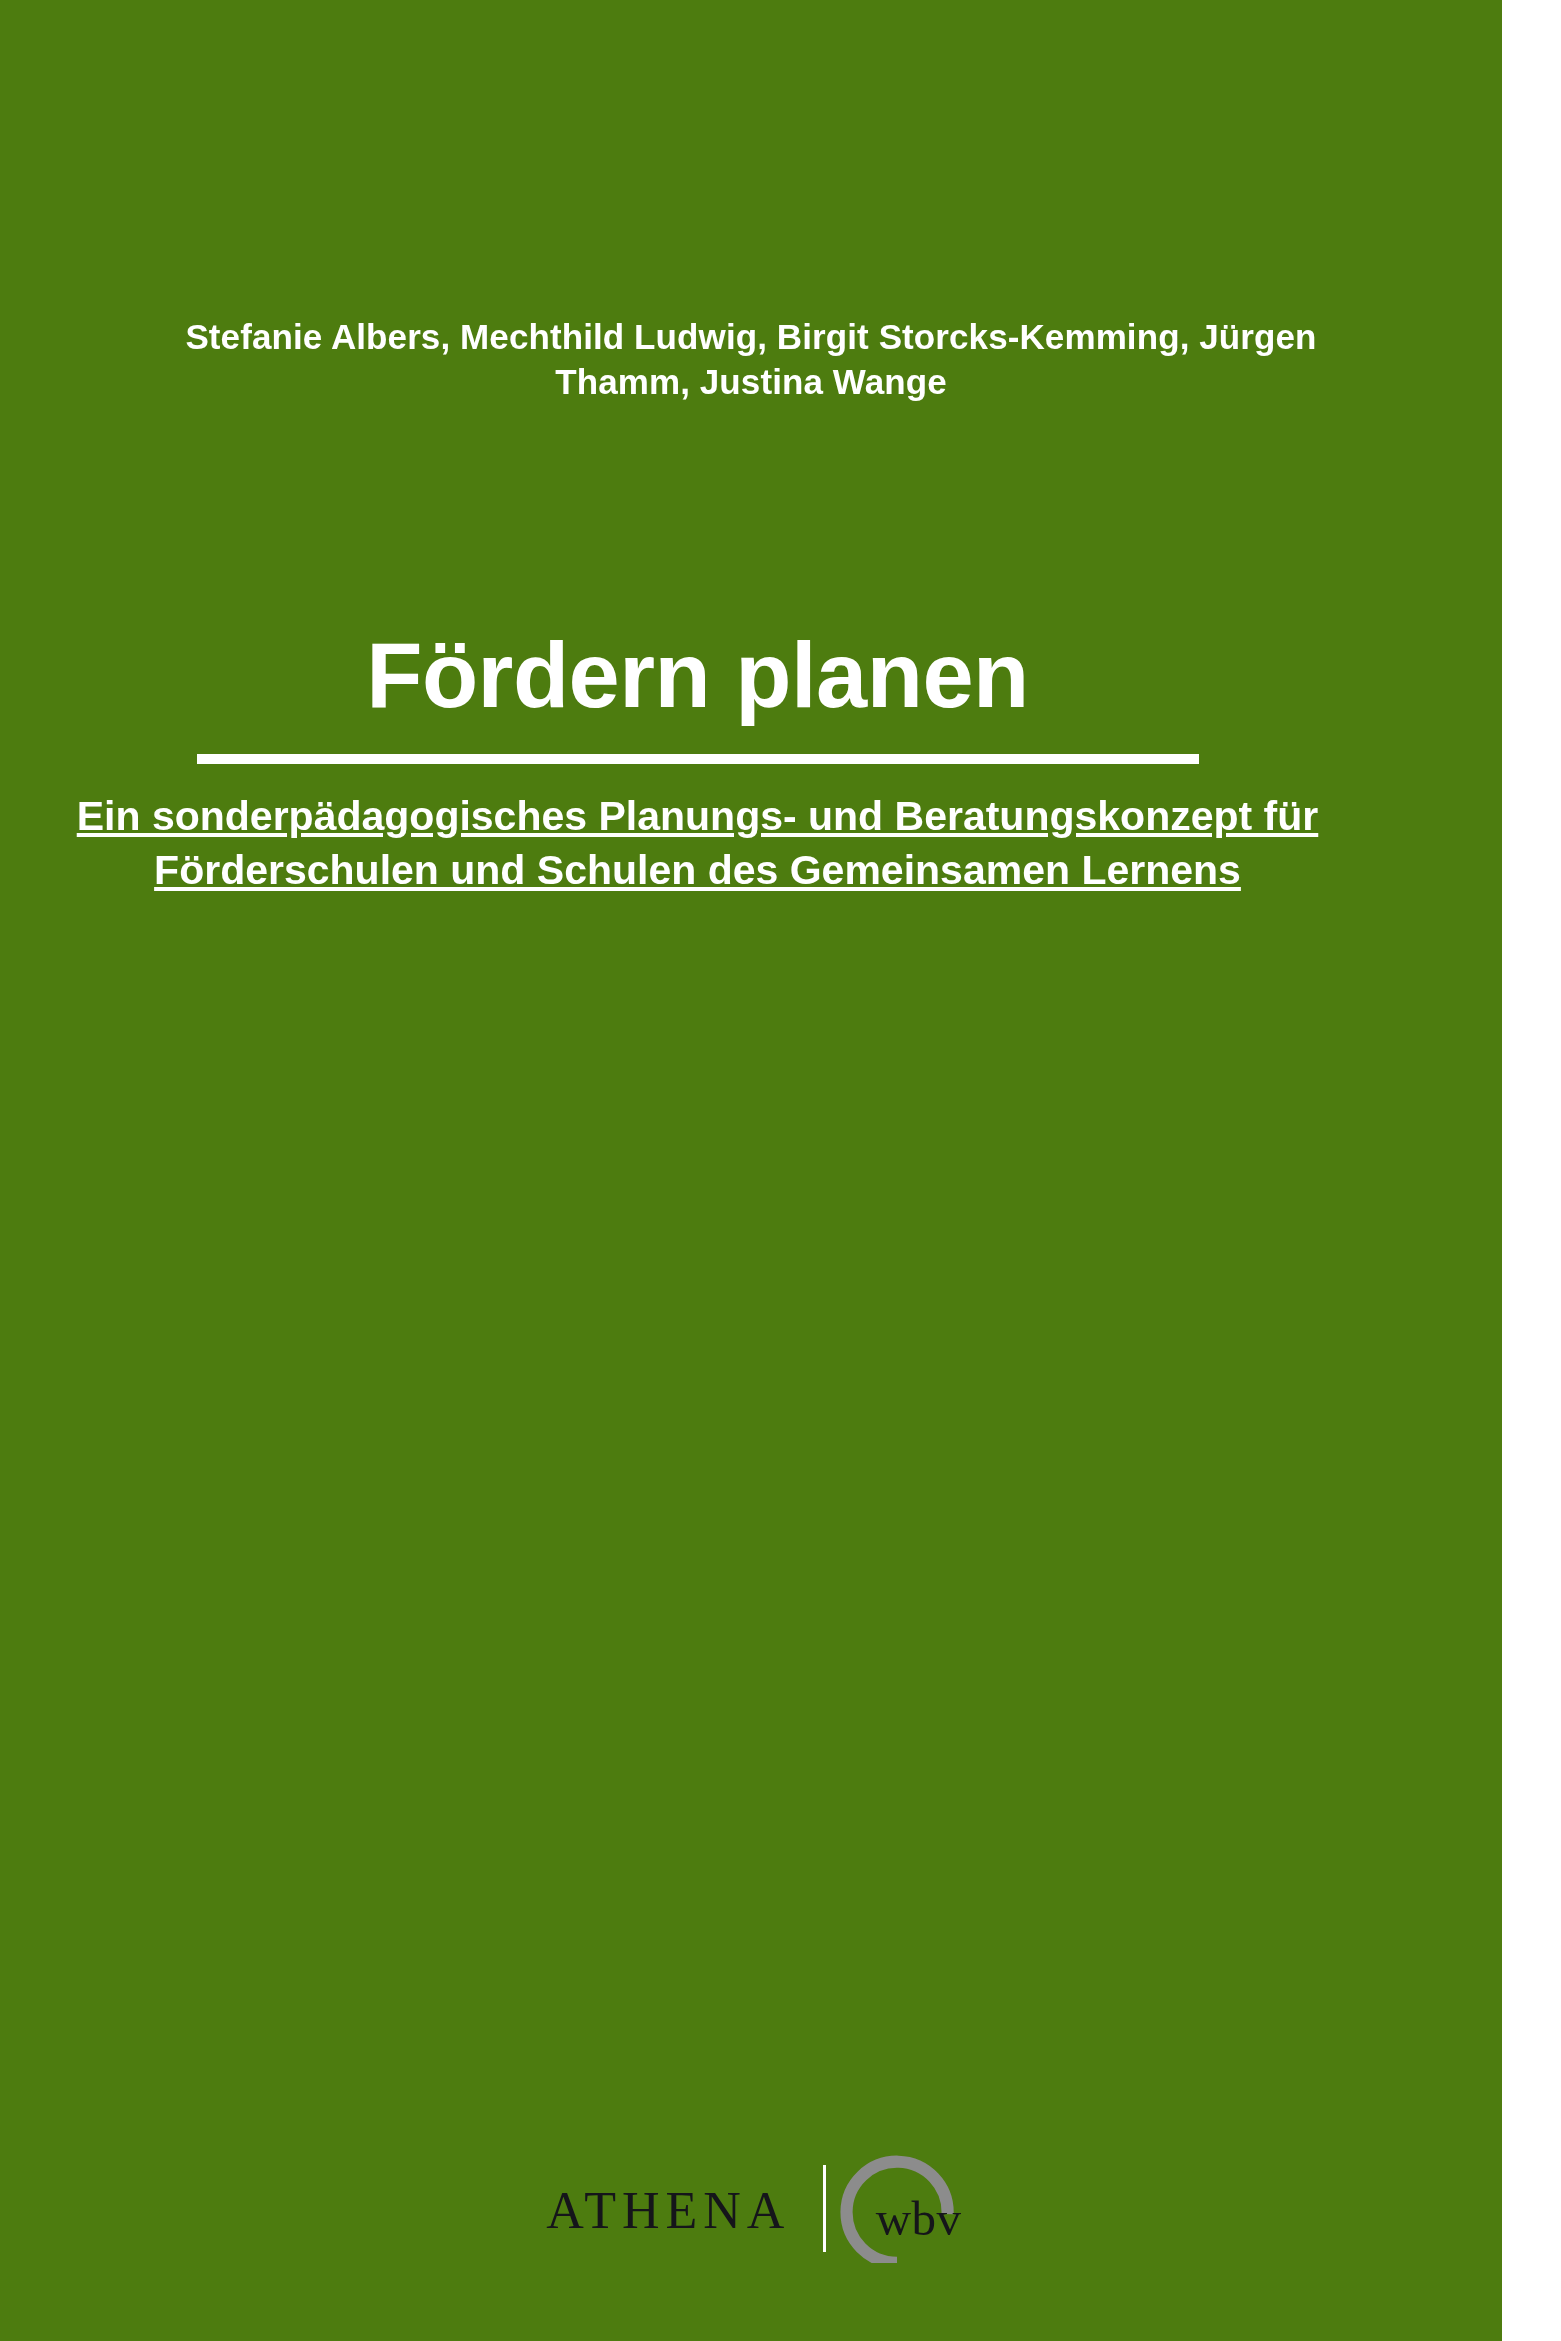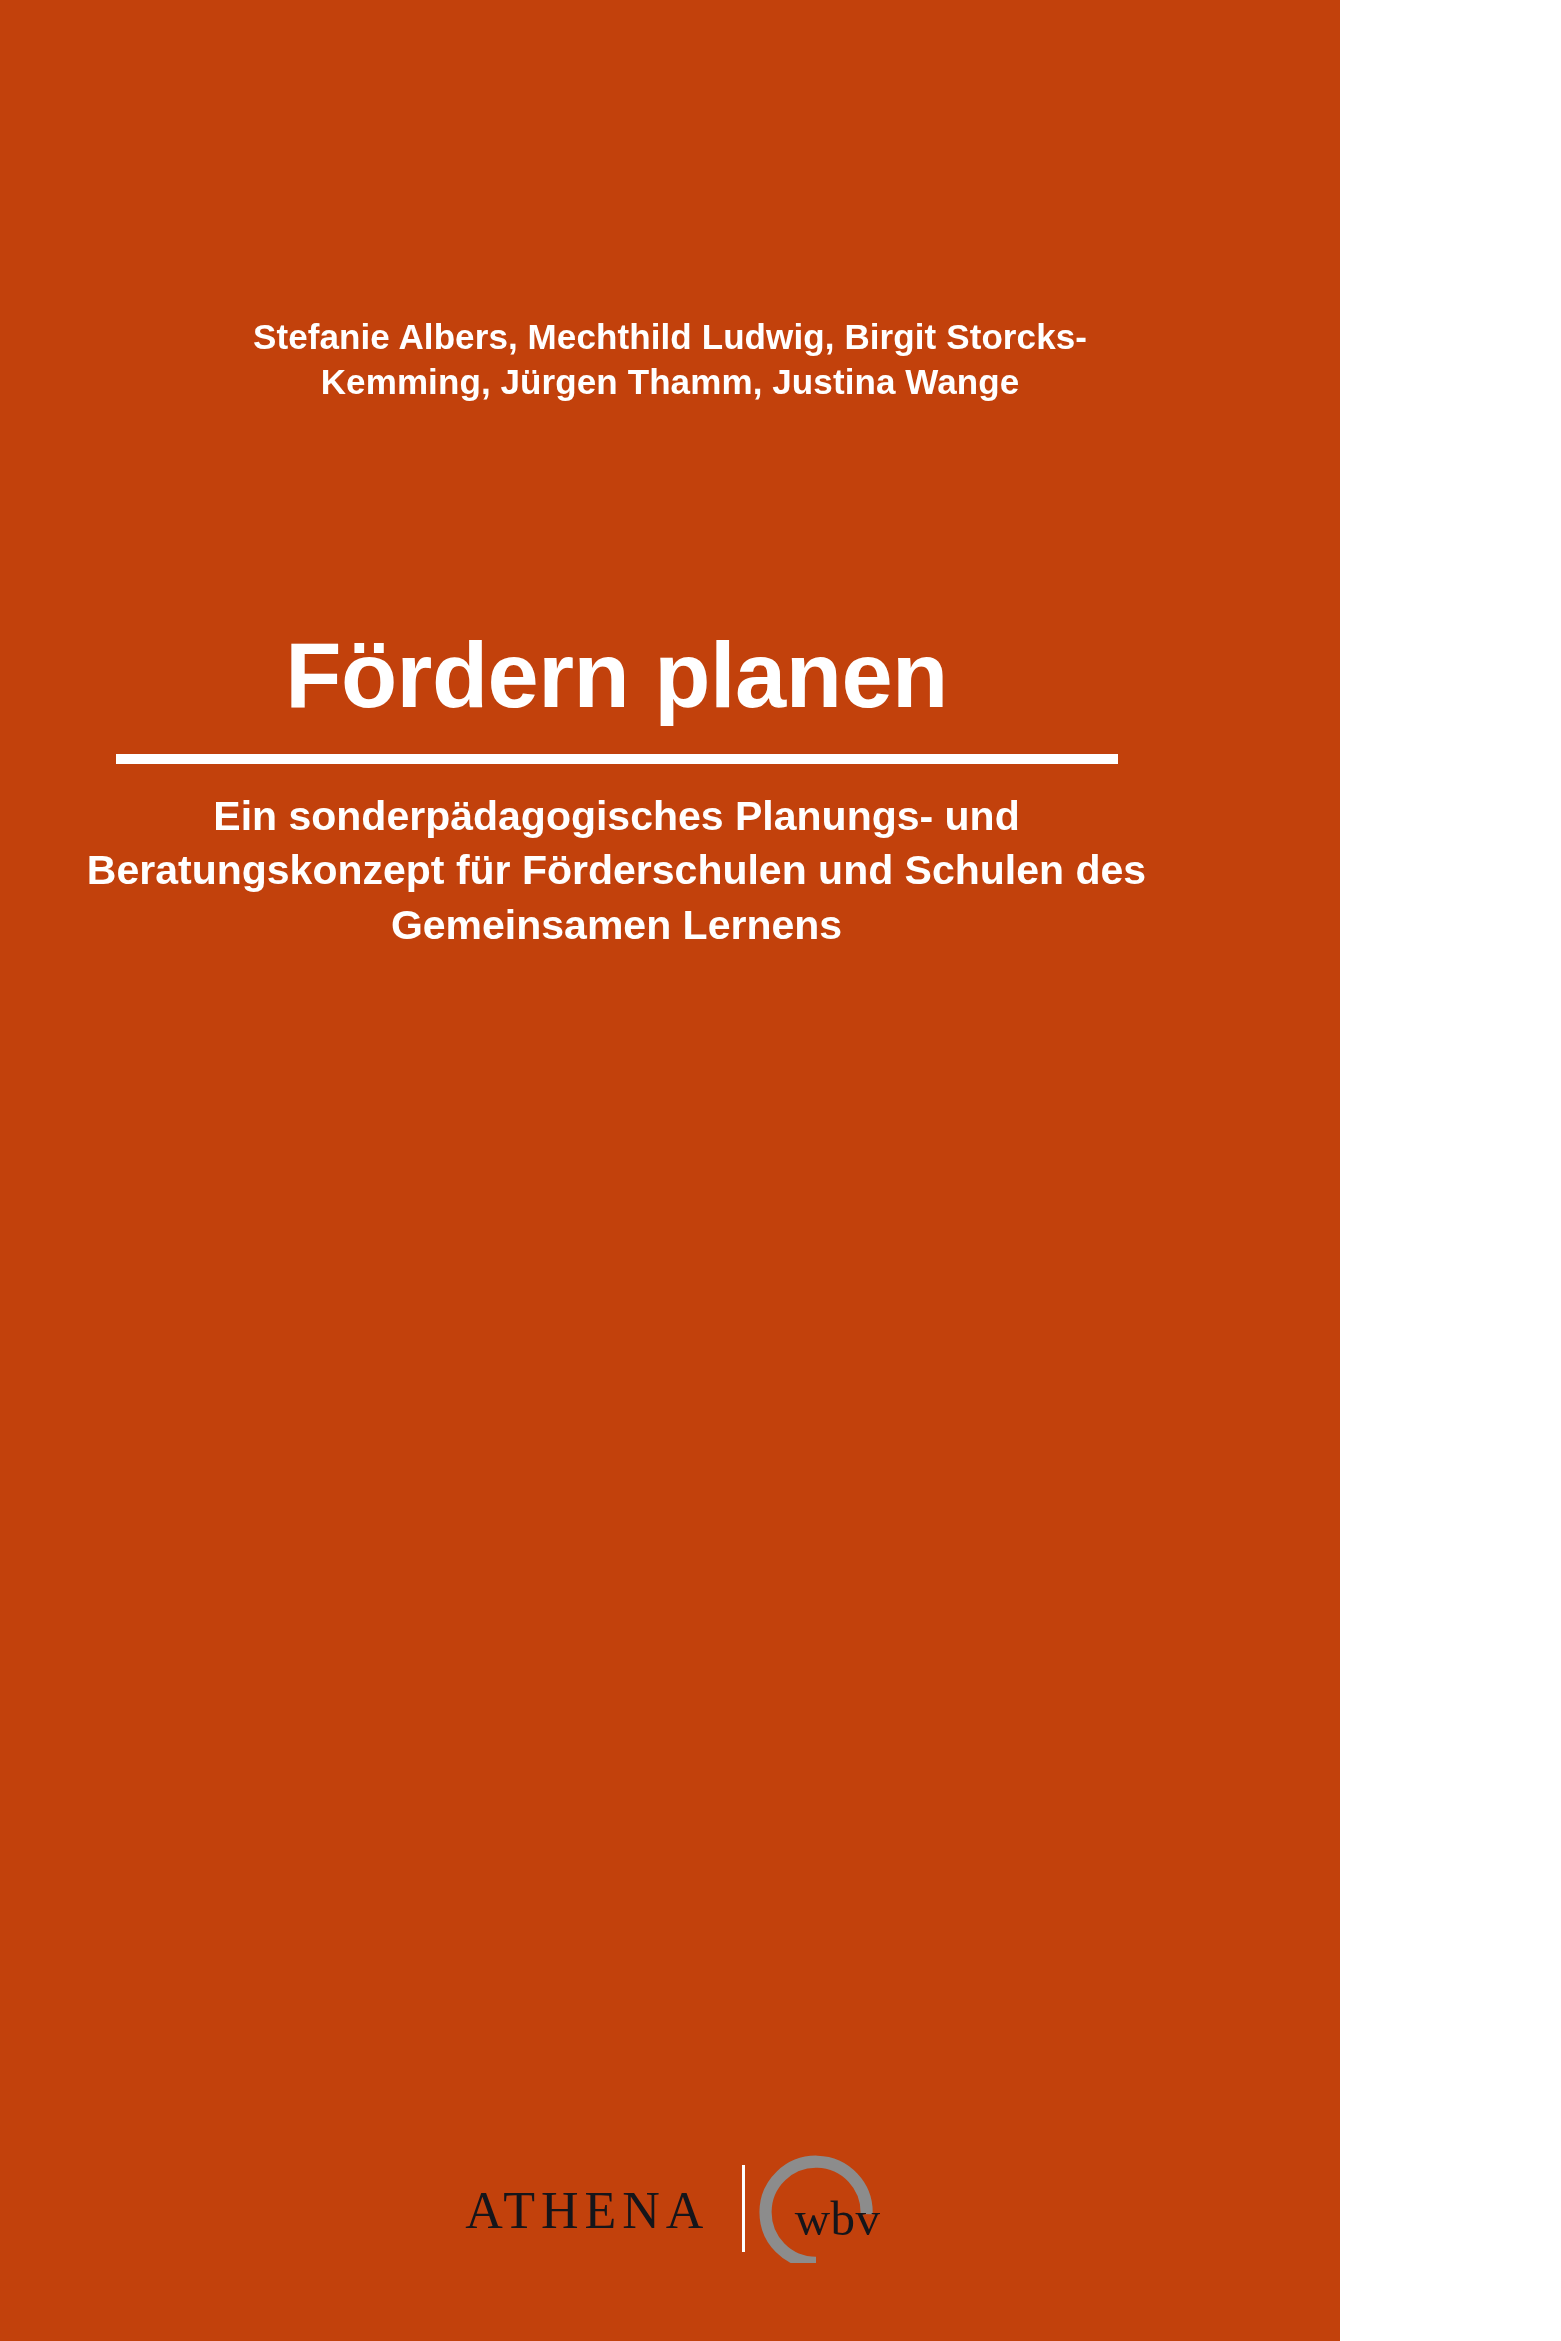--- a/index.html
+++ b/index.html
@@ -8,23 +8,23 @@
   }
   body {
     width: 1562px;
     height: 2342px;
     background: #ffffff;
     font-family: "Liberation Sans", sans-serif;
     overflow: hidden;
   }
   .cover {
     position: relative;
-    width: 1340px;
+    width: 1502px;
     height: 2342px;
-    background: #c2410c;
+    background: #4d7c0f;
     box-sizing: border-box;
     overflow: hidden;
   }
   .authors {
     position: absolute;
     left: 0;
     right: 0;
     top: 315px;
     padding-right: 183px;
     padding-left: 183px;
@@ -59,20 +59,21 @@
     width: 1002px;
     max-width: 100%;
   }
   .subtitle {
     color: #ffffff;
     font-size: 41px;
     font-weight: bold;
     line-height: 1.33;
     letter-spacing: 0px;
     margin: 0;
+    text-decoration: underline;
   }
   .publishers {
     position: absolute;
     bottom: 79px;
     left: 0;
     right: 0;
     display: flex;
     align-items: center;
     justify-content: center;
     gap: 0px;

